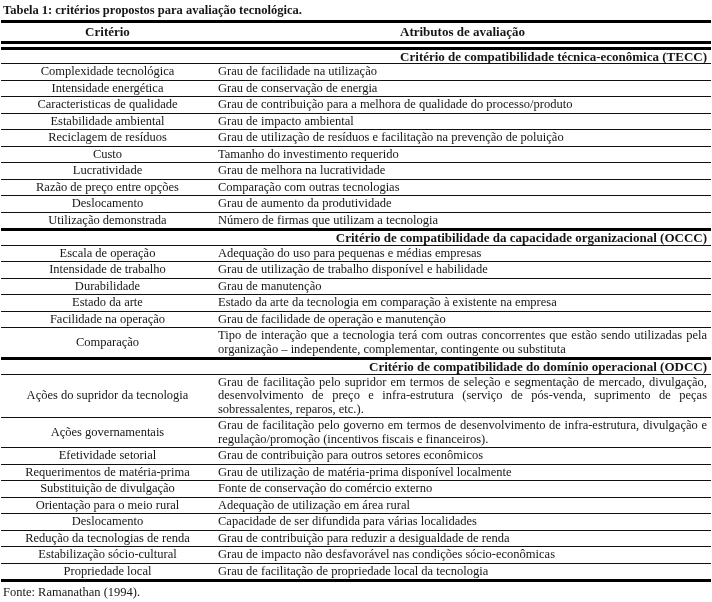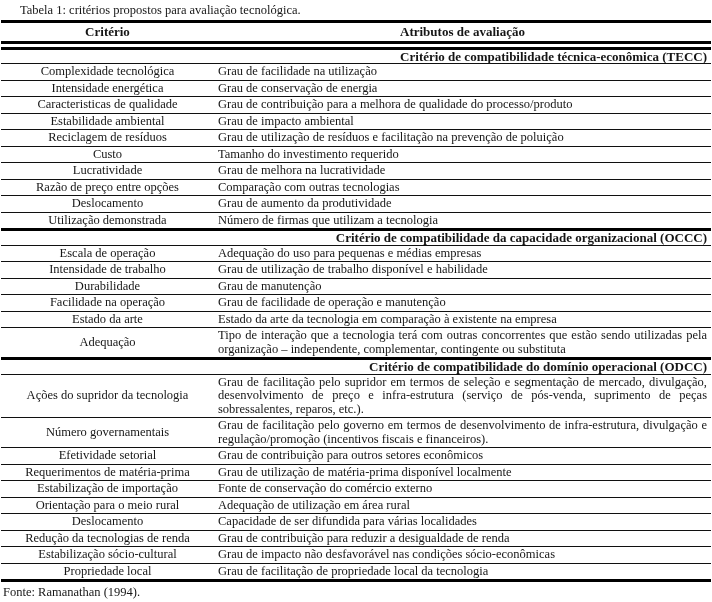--- a/index.html
+++ b/index.html
@@ -12,21 +12,22 @@
     font-family: "Liberation Serif", "DejaVu Serif", serif;
     color: #161616;
   }
   .page {
     padding: 2px 1px 0 1px;
     box-sizing: border-box;
   }
   .table-title {
     font-size: 12.5px;
     line-height: 15px;
-    margin: 1px 0 2px 19px;
+    margin: 1px 0 2px 2px;
+    font-weight: bold;
   }
   table.criteria {
     border-collapse: collapse;
     width: 710px;
     table-layout: fixed;
   }
   table.criteria th, table.criteria td {
     font-size: 12.5px;
     line-height: 13.5px;
     padding: 1px 4px;
@@ -147,52 +148,52 @@
         </tr>
         <tr class="data-row">
           <td class="crit-cell">Intensidade de trabalho</td>
           <td class="attr-cell">Grau de utilização de trabalho disponível e habilidade</td>
         </tr>
         <tr class="data-row">
           <td class="crit-cell">Durabilidade</td>
           <td class="attr-cell">Grau de manutenção</td>
         </tr>
         <tr class="data-row">
+          <td class="crit-cell">Estado da arte</td>
+          <td class="attr-cell">Estado da arte da tecnologia em comparação à existente na empresa</td>
+        </tr>
+        <tr class="data-row">
           <td class="crit-cell">Facilidade na operação</td>
           <td class="attr-cell">Grau de facilidade de operação e manutenção</td>
         </tr>
         <tr class="data-row">
-          <td class="crit-cell">Estado da arte</td>
-          <td class="attr-cell">Estado da arte da tecnologia em comparação à existente na empresa</td>
-        </tr>
-        <tr class="data-row">
-          <td class="crit-cell">Adequação</td>
+          <td class="crit-cell">Comparação</td>
           <td class="attr-cell">Tipo de interação que a tecnologia terá com outras concorrentes que estão sendo utilizadas pela organização – independente, complementar, contingente ou substituta</td>
         </tr>
         <tr class="section-header">
           <td colspan="2">Critério de compatibilidade do domínio operacional (ODCC)</td>
         </tr>
         <tr class="data-row">
           <td class="crit-cell">Ações do supridor da tecnologia</td>
           <td class="attr-cell">Grau de facilitação pelo supridor em termos de seleção e segmentação de mercado, divulgação, desenvolvimento de preço e infra-estrutura (serviço de pós-venda, suprimento de peças sobressalentes, reparos, etc.).</td>
         </tr>
         <tr class="data-row">
-          <td class="crit-cell">Número governamentais</td>
+          <td class="crit-cell">Ações governamentais</td>
           <td class="attr-cell">Grau de facilitação pelo governo em termos de desenvolvimento de infra-estrutura, divulgação e regulação/promoção (incentivos fiscais e financeiros).</td>
         </tr>
         <tr class="data-row">
           <td class="crit-cell">Efetividade setorial</td>
           <td class="attr-cell">Grau de contribuição para outros setores econômicos</td>
         </tr>
         <tr class="data-row">
           <td class="crit-cell">Requerimentos de matéria-prima</td>
           <td class="attr-cell">Grau de utilização de matéria-prima disponível localmente</td>
         </tr>
         <tr class="data-row">
-          <td class="crit-cell">Estabilização de importação</td>
+          <td class="crit-cell">Substituição de divulgação</td>
           <td class="attr-cell">Fonte de conservação do comércio externo</td>
         </tr>
         <tr class="data-row">
           <td class="crit-cell">Orientação para o meio rural</td>
           <td class="attr-cell">Adequação de utilização em área rural</td>
         </tr>
         <tr class="data-row">
           <td class="crit-cell">Deslocamento</td>
           <td class="attr-cell">Capacidade de ser difundida para várias localidades</td>
         </tr>

